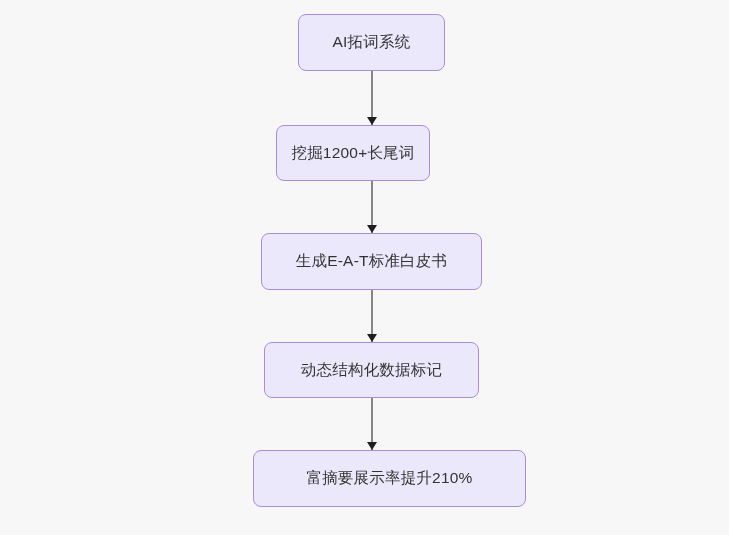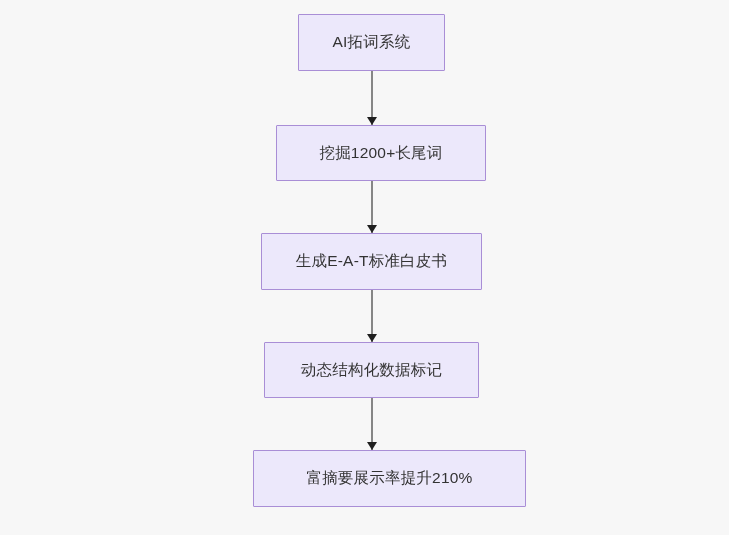--- a/index.html
+++ b/index.html
@@ -19,21 +19,21 @@
     height: 535px;
   }
   .node {
     position: absolute;
     box-sizing: border-box;
     background: #ece8fb;
     border: 1.6px solid #a98ed6;
     display: flex;
     align-items: center;
     justify-content: center;
-    border-radius: 1px;
+    border-radius: 8px;
   }
   .node-label {
     color: #333333;
     font-size: 15.5px;
     line-height: 1.2;
     letter-spacing: 0.2px;
     white-space: nowrap;
     text-align: center;
   }
   .edge {
@@ -78,21 +78,21 @@
 
   <div class="edge" style="left: 371px; top: 398px; height: 52px;">
     <div class="edge-line" style="height: 52px; background: rgb(134, 134, 134);"></div>
     <div class="edge-arrow" style="top: 43.5px; border-top-color: rgb(31, 31, 31);"></div>
   </div>
 
   <div class="node" style="left: 298px; top: 14px; width: 147px; height: 57px; background: rgb(236, 232, 251); border-color: rgb(169, 142, 214);">
     <span class="node-label" style="color: rgb(51, 51, 51);">AI拓词系统</span>
   </div>
 
-  <div class="node" style="left: 276px; top: 125px; width: 210px; height: 56px; background: rgb(236, 232, 251); border-color: rgb(169, 142, 214);">
+  <div class="node" style="left: 276px; top: 125px; width: 154px; height: 56px; background: rgb(236, 232, 251); border-color: rgb(169, 142, 214);">
     <span class="node-label" style="color: rgb(51, 51, 51);">挖掘1200+长尾词</span>
   </div>
 
   <div class="node" style="left: 261px; top: 233px; width: 221px; height: 57px; background: rgb(236, 232, 251); border-color: rgb(169, 142, 214);">
     <span class="node-label" style="color: rgb(51, 51, 51);">生成E-A-T标准白皮书</span>
   </div>
 
   <div class="node" style="left: 264px; top: 342px; width: 215px; height: 56px; background: rgb(236, 232, 251); border-color: rgb(169, 142, 214);">
     <span class="node-label" style="color: rgb(51, 51, 51);">动态结构化数据标记</span>
   </div>

